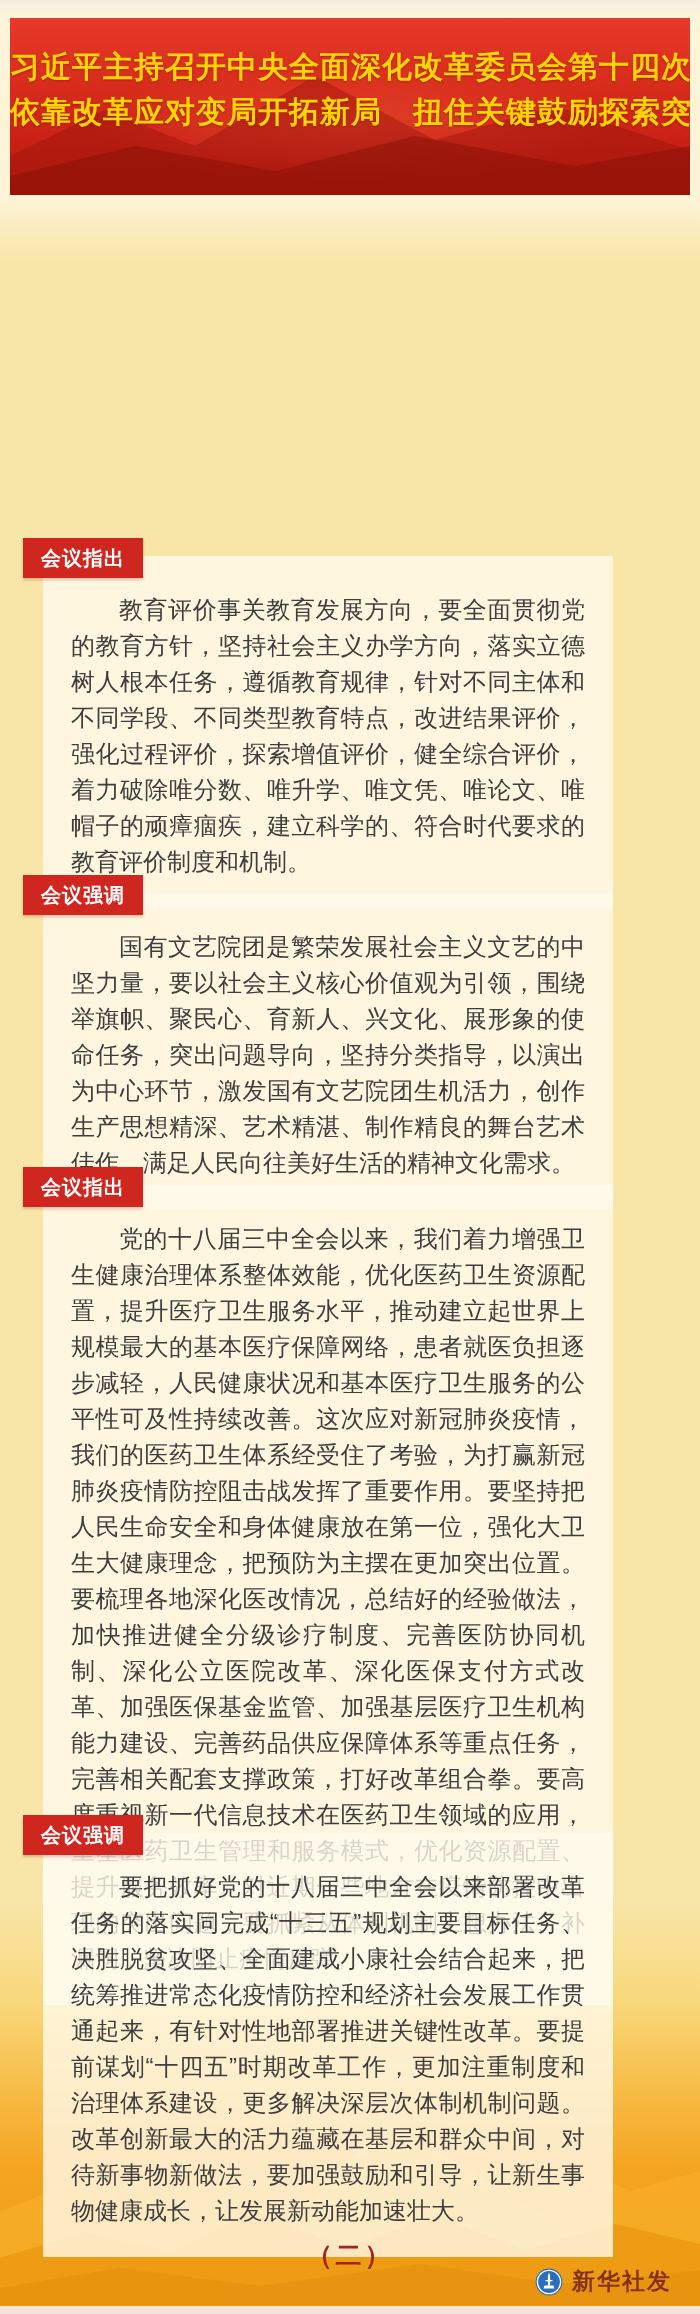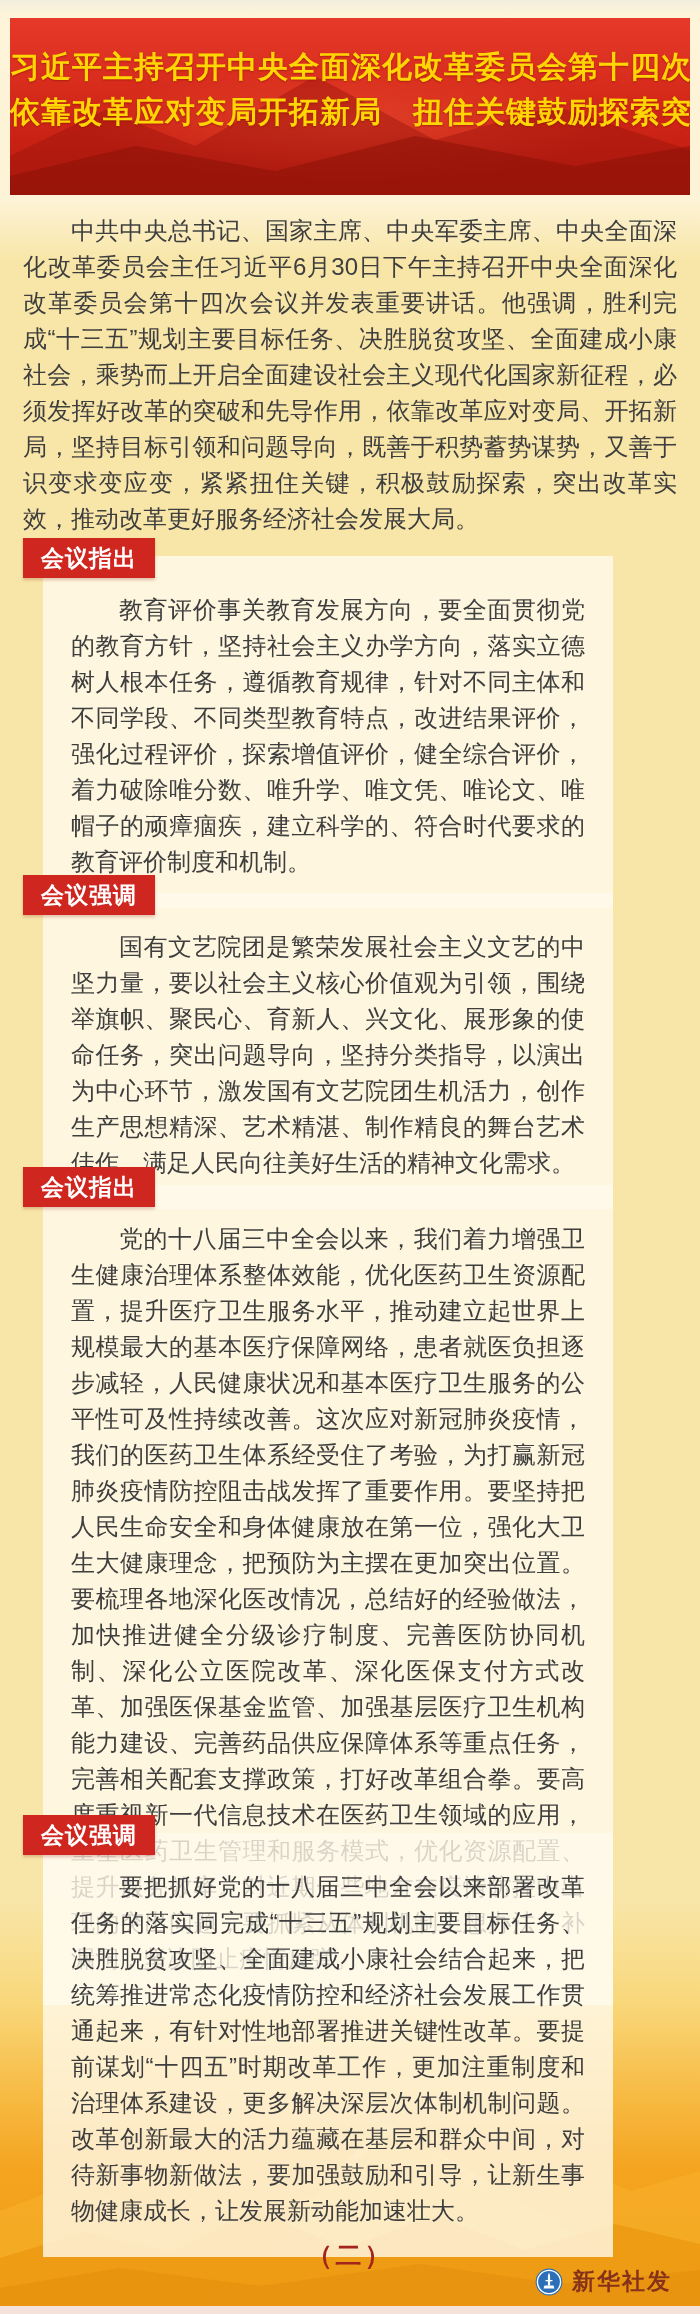--- a/index.html
+++ b/index.html
@@ -35,21 +35,21 @@
     color:#3e3e3e;font-size:24px;line-height:36px;
     text-align:justify;text-indent:2em;
   }
   .intro{position:absolute;top:213px;left:23px;width:654px;}
   
   .section{position:absolute;left:23px;width:654px;}
   .s1{top:538px;} .s2{top:875px;} .s3{top:1167px;} .s4{top:1815px;}
   .badge{
     position:absolute;top:0;left:0;z-index:3;
     background:#d02620;color:#ffffff;
-    font-size:23px;font-weight:bold;line-height:26px;
+    font-size:20px;font-weight:bold;line-height:26px;
     padding:7px 18px;letter-spacing:1px;
     box-shadow:0 2px 3px rgba(140,25,15,.25);
     white-space:nowrap;
   }
   .box{
     position:relative;z-index:1;
     margin-left:20px;margin-top:18px;
     width:570px;box-sizing:border-box;
     background:rgba(255,250,235,0.80);
     padding:36px 28px 28px 28px;
@@ -88,21 +88,20 @@
     <svg viewBox="0 0 680 177" preserveAspectRatio="none" aria-hidden="true">
       <path d="M0,138 L95,92 L185,128 L305,58 L425,122 L545,88 L680,132 L680,177 L0,177 Z" fill="#9c150b" opacity="0.45"></path>
       <path d="M0,158 L125,128 L265,153 L405,118 L565,148 L680,128 L680,177 L0,177 Z" fill="#870f06" opacity="0.5"></path>
     </svg>
     <div class="banner-titles">
       <div class="banner-title">习近平主持召开中央全面深化改革委员会第十四次会议强调</div>
       <div class="banner-title">依靠改革应对变局开拓新局　扭住关键鼓励探索突出实效</div>
     </div>
   </div>
 
-  <div class="intro para">中共中央总书记、国家主席、中央军委主席、中央全面深化改革委员会主任习近平6月30日下午主持召开中央全面深化改革委员会第十四次会议并发表重要讲话。他强调，胜利完成“十三五”规划主要目标任务、决胜脱贫攻坚、全面建成小康社会，乘势而上开启全面建设社会主义现代化国家新征程，必须发挥好改革的突破和先导作用，依靠改革应对变局、开拓新局，坚持目标引领和问题导向，既善于积势蓄势谋势，又善于识变求变应变，紧紧扭住关键，积极鼓励探索，突出改革实效，推动改革更好服务经济社会发展大局。</div>
 
   <div class="section s1">
     <div class="badge">会议指出</div>
     <div class="box">
       <div class="para">教育评价事关教育发展方向，要全面贯彻党的教育方针，坚持社会主义办学方向，落实立德树人根本任务，遵循教育规律，针对不同主体和不同学段、不同类型教育特点，改进结果评价，强化过程评价，探索增值评价，健全综合评价，着力破除唯分数、唯升学、唯文凭、唯论文、唯帽子的顽瘴痼疾，建立科学的、符合时代要求的教育评价制度和机制。</div>
     </div>
   </div>
 
   <div class="section s2">
     <div class="badge">会议强调</div>

